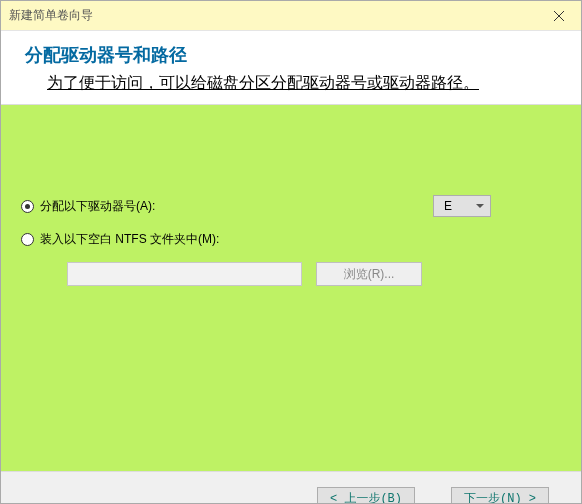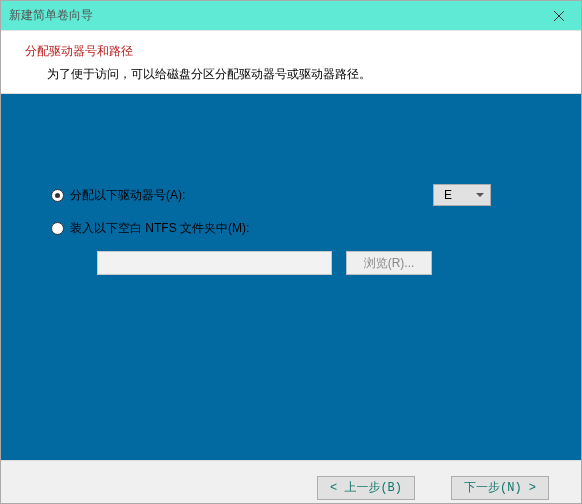--- a/index.html
+++ b/index.html
@@ -12,60 +12,61 @@
     height: 504px;
     overflow: hidden;
     border: 1px solid #aaa;
   }
   .titlebar {
     height: 30px;
     display: flex;
     align-items: center;
     justify-content: space-between;
     padding: 0 0 0 8px;
-    background: #5eead4;
+    background: #fef9c3;
     border-bottom: 1px solid #e5e5e5;
     color: #555;
   }
   .titlebar-title { font-size: 12px; }
   .close-btn {
     width: 45px;
     height: 29px;
     display: flex;
     align-items: center;
     justify-content: center;
     font-size: 13px;
     color: #333;
     font-family: Arial, sans-serif;
   }
   .close-btn svg { width: 10px; height: 10px; }
   .header {
     padding: 12px 24px 10px 24px;
     background: #fff;
   }
   .header-title {
-    font-weight: normal;
-    font-size: 12px;
-    color: #b91c1c;
+    font-weight: bold;
+    font-size: 18px;
+    color: #0369a1;
   }
   .header-desc {
     margin-top: 6px;
     padding-left: 22px;
     color: #000;
-    font-size: 12px;
+    font-size: 16px;
+    text-decoration: underline;
   }
   .divider {
     height: 1px;
     background: #ddd;
     margin: 0;
   }
   .content {
-    background: #0369a1;
+    background: #bef264;
     height: 366px;
-    padding: 90px 50px 0 50px;
+    padding: 90px 50px 0 20px;
     position: relative;
   }
   .row {
     display: flex;
     align-items: flex-start;
     margin-bottom: 14px;
   }
   .radio-row {
     display: flex;
     align-items: center;
@@ -123,21 +124,21 @@
     height: 24px;
     border: 1px solid #c8c8c8;
     background: #f2f2f2;
     padding: 0 6px;
     font-family: inherit;
     font-size: 12px;
     color: #666;
   }
   .path-input:disabled { background: #f2f2f2; color:#888; }
   .browse-btn {
-    width: 86px;
+    width: 106px;
     height: 24px;
     border: 1px solid #bfbfbf;
     background: #efefef;
     color: #888;
     font-family: inherit;
     font-size: 12px;
     display: inline-flex;
     align-items: center;
     justify-content: center;
   }

